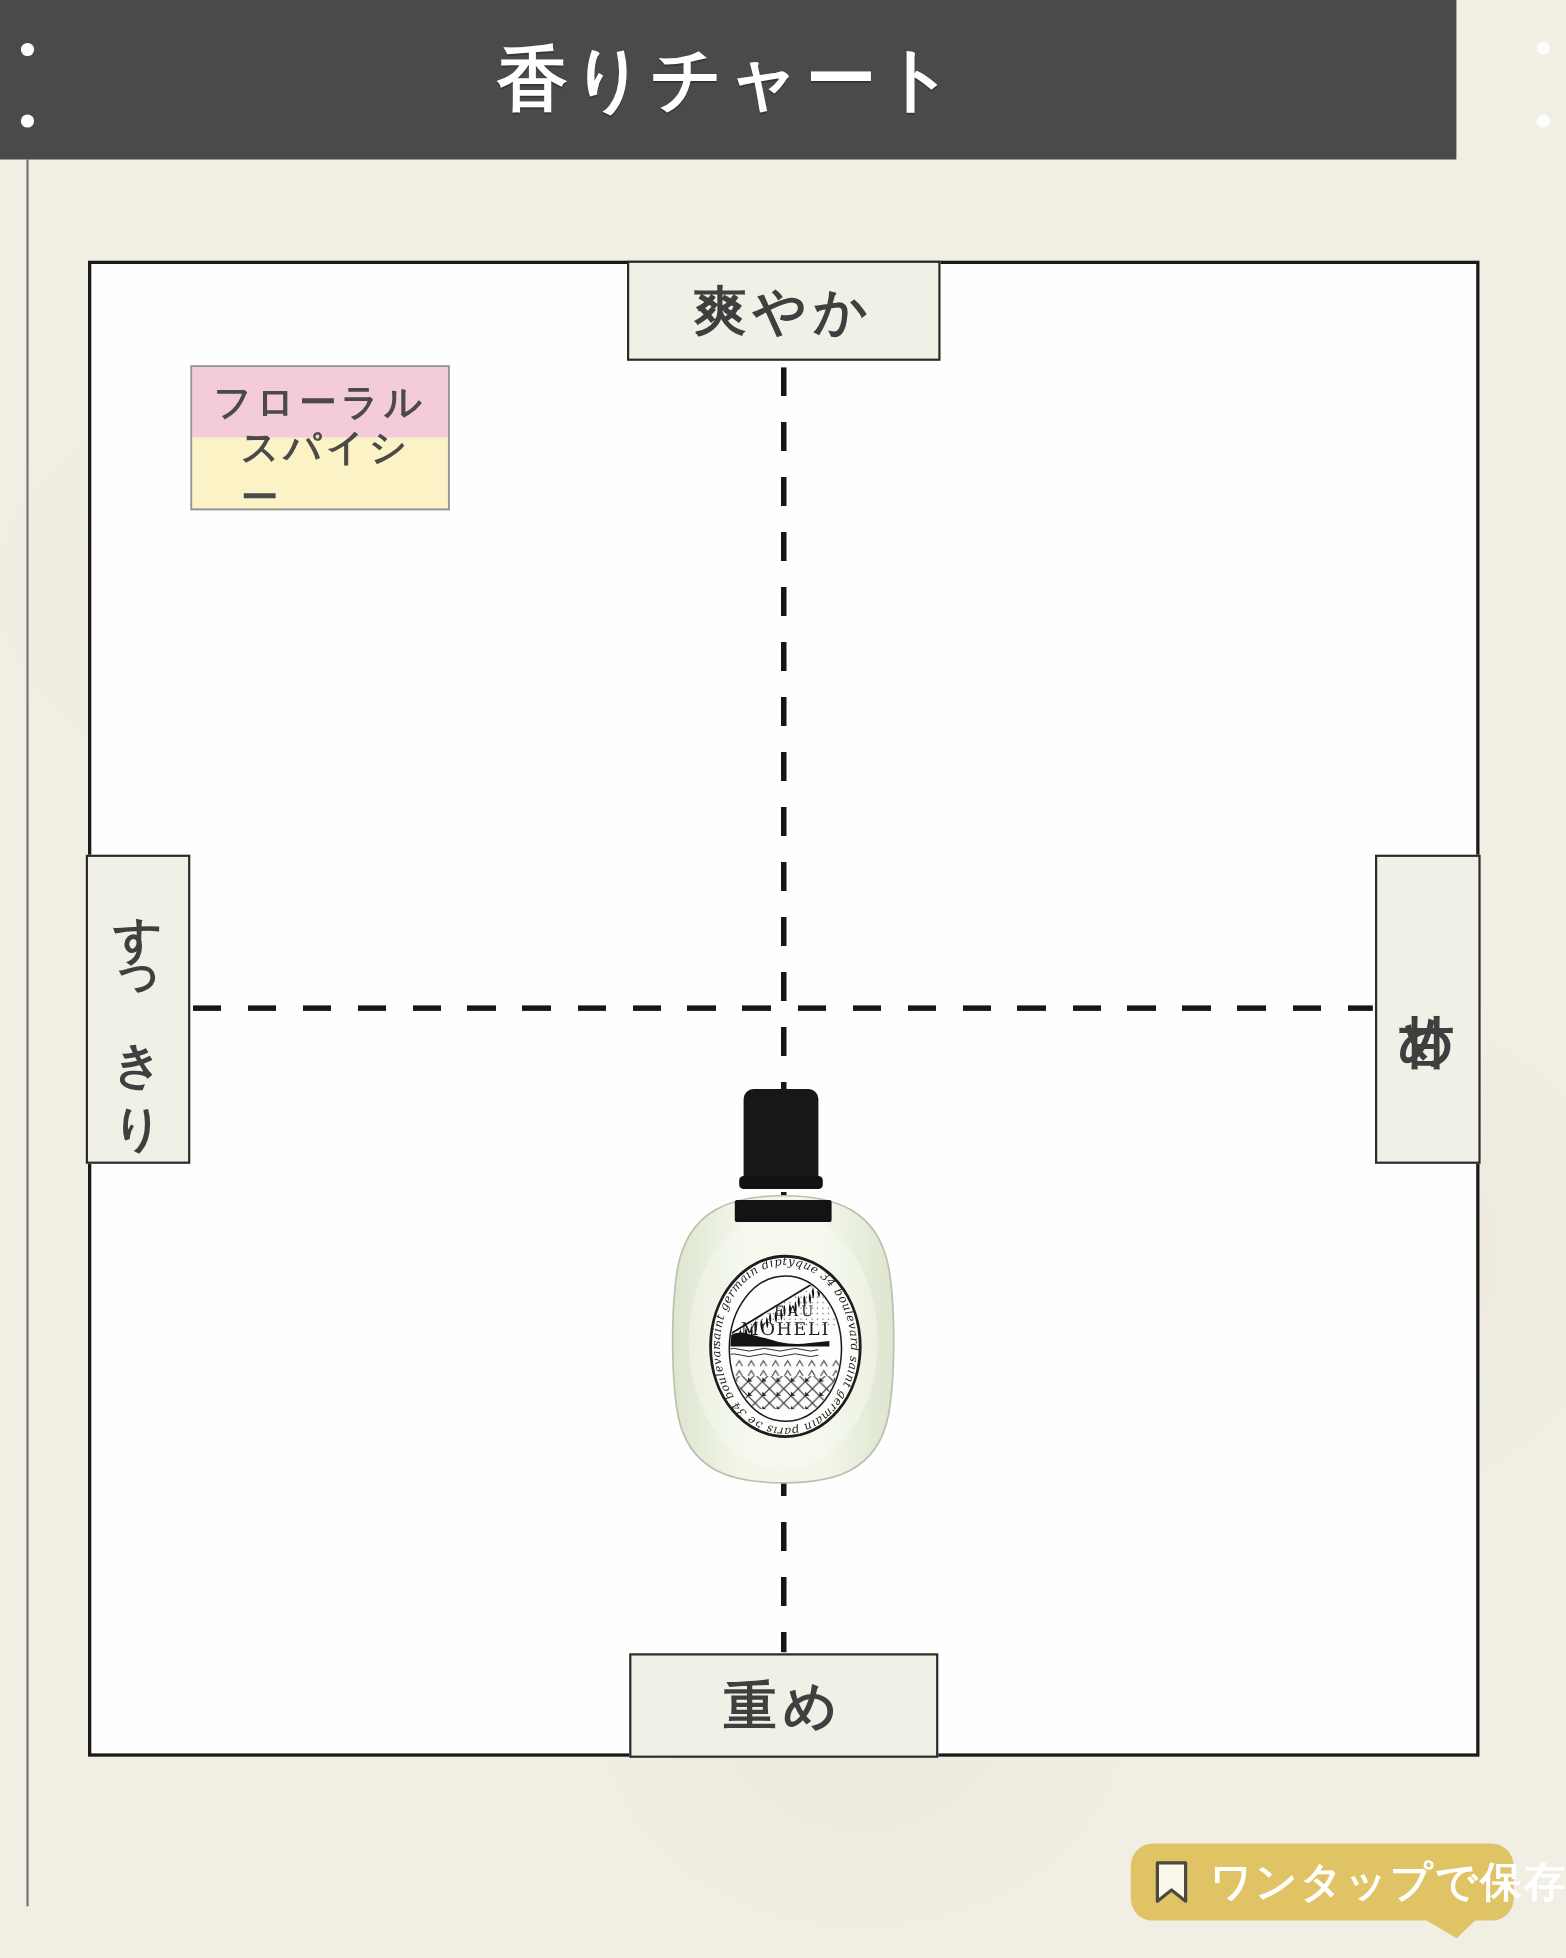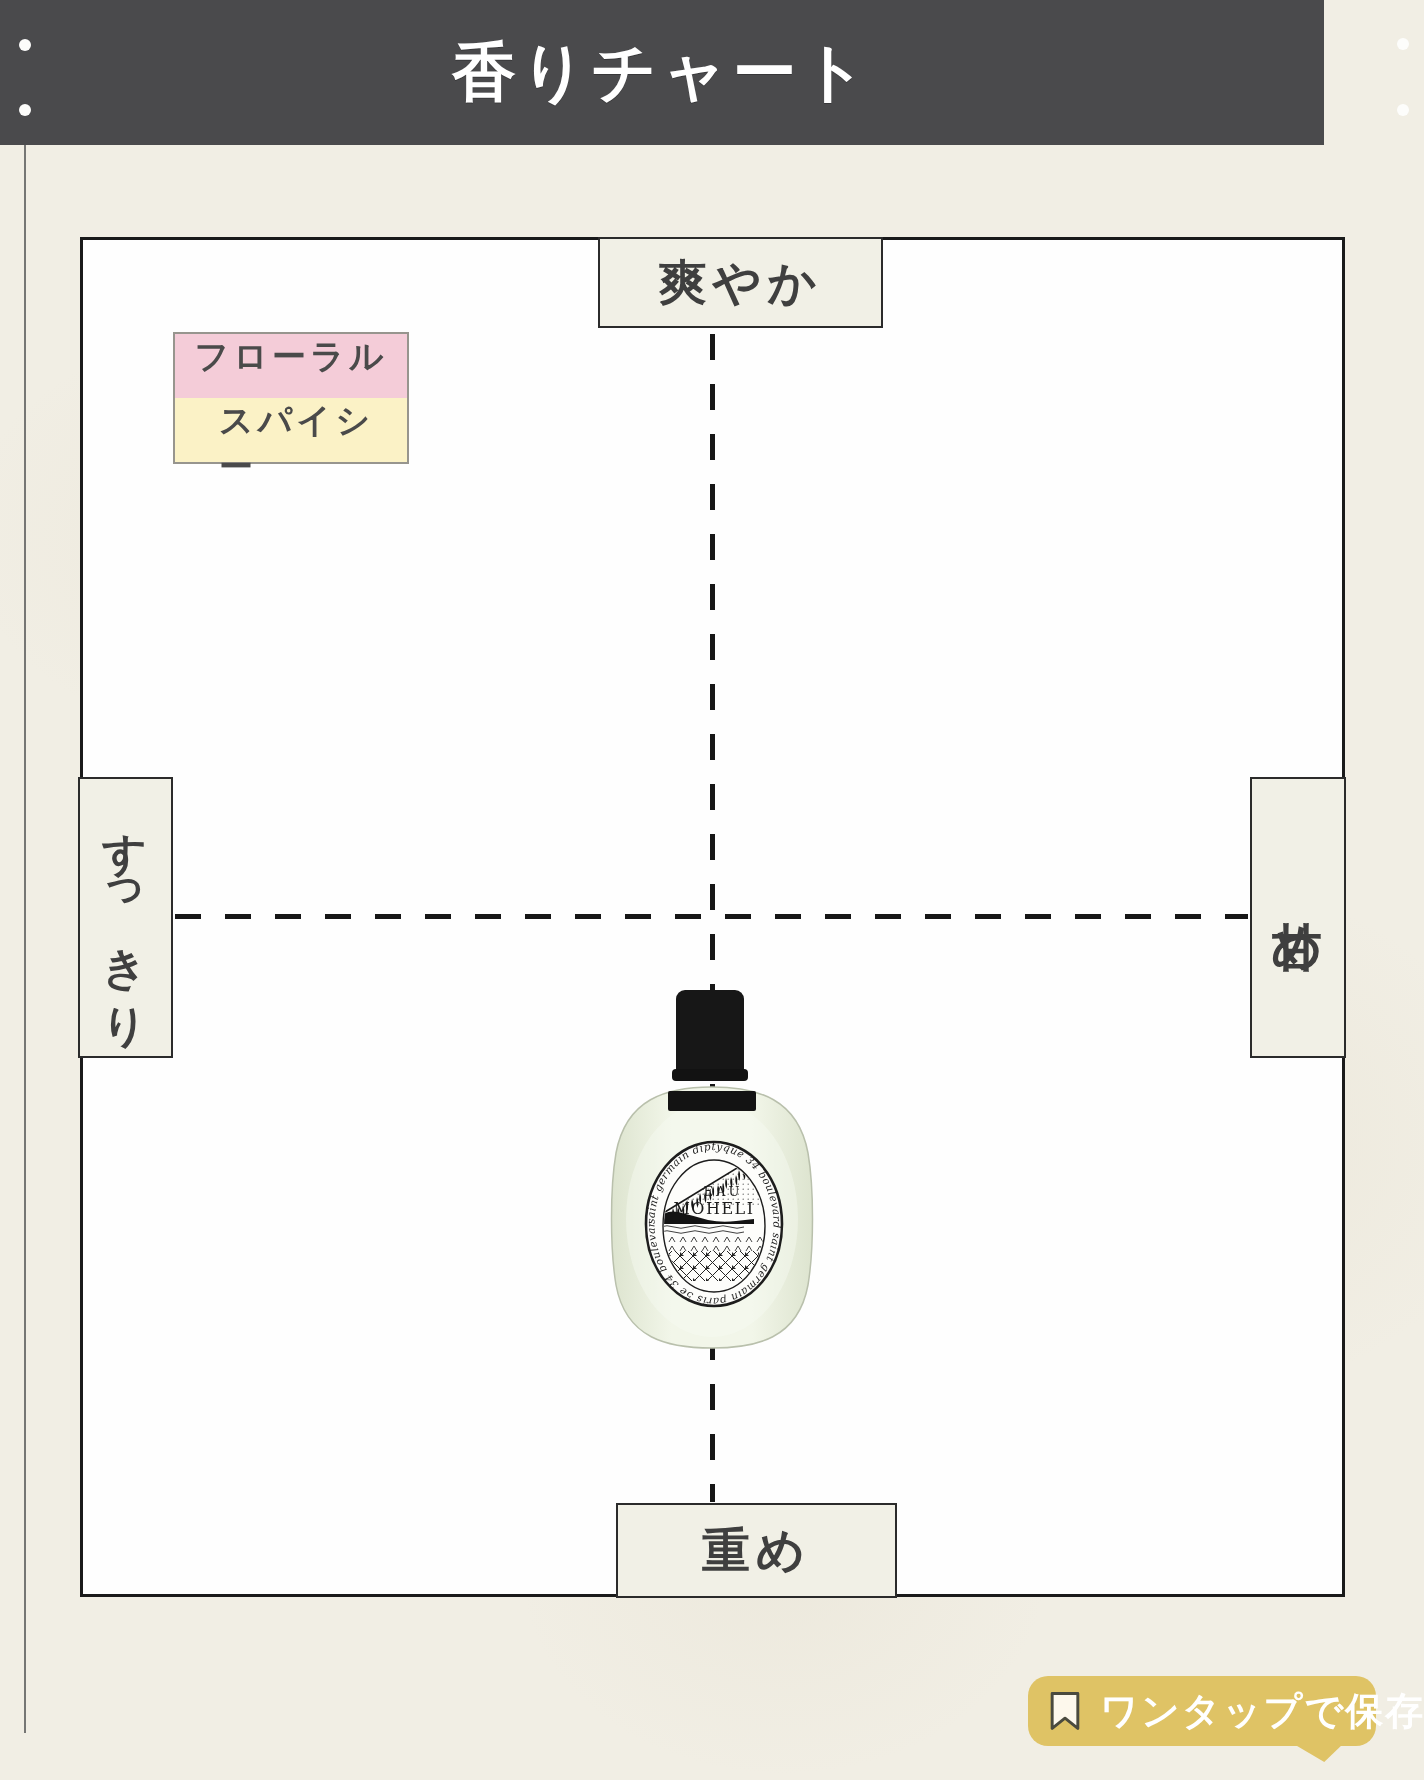--- a/index.html
+++ b/index.html
@@ -50,33 +50,33 @@
   .dash-v {
     position:absolute; left:710px; top:334px; width:5px; height:1168px;
     background:repeating-linear-gradient(to bottom, #161616 0 26px, transparent 26px 50px);
   }
 
   .axis-box {
     position:absolute; background:#f1f0e6; border:2px solid #2b2b2b;
     display:flex; align-items:center; justify-content:center;
     color:#3f3f3f; font-weight:800;
   }
-  .axis-top    { left:570px;  top:237px;  width:285px; height:91px;  font-size:48px; letter-spacing:6px;margin-left:28px; }
-  .axis-bottom { left:572px;  top:1503px; width:281px; height:95px;  font-size:48px; letter-spacing:6px;margin-left:44px; }
+  .axis-top    { left:570px;  top:237px;  width:285px; height:91px;  font-size:48px; letter-spacing:6px; }
+  .axis-bottom { left:572px;  top:1503px; width:281px; height:95px;  font-size:48px; letter-spacing:6px; }
   .axis-left   { left:78px;   top:777px;  width:95px;  height:281px; font-size:44px; }
   .axis-right  { left:1250px; top:777px;  width:96px;  height:281px; font-size:50px; }
   .vert-text { writing-mode:vertical-rl; text-orientation:upright; letter-spacing:7px; }
 
   
   .legend {
     position:absolute; left:173px; top:332px; width:236px;
     border:2px solid #97958e;
   }
   .legend-row {
-    height:64px; display:flex; justify-content:center;
+    height:64px; display:flex; align-items:center; justify-content:center;
     color:#4a4a4a; font-size:34px; font-weight:800; letter-spacing:4px;
   }
   .legend-row.floral { background:#f4ccd8; }
   .legend-row.spicy  { background:#fbf2c6;padding-left:44px; }
 
   
   .bottle { position:absolute; left:602px; top:983px; width:220px; height:372px; }
 
   
   .save-bubble {

